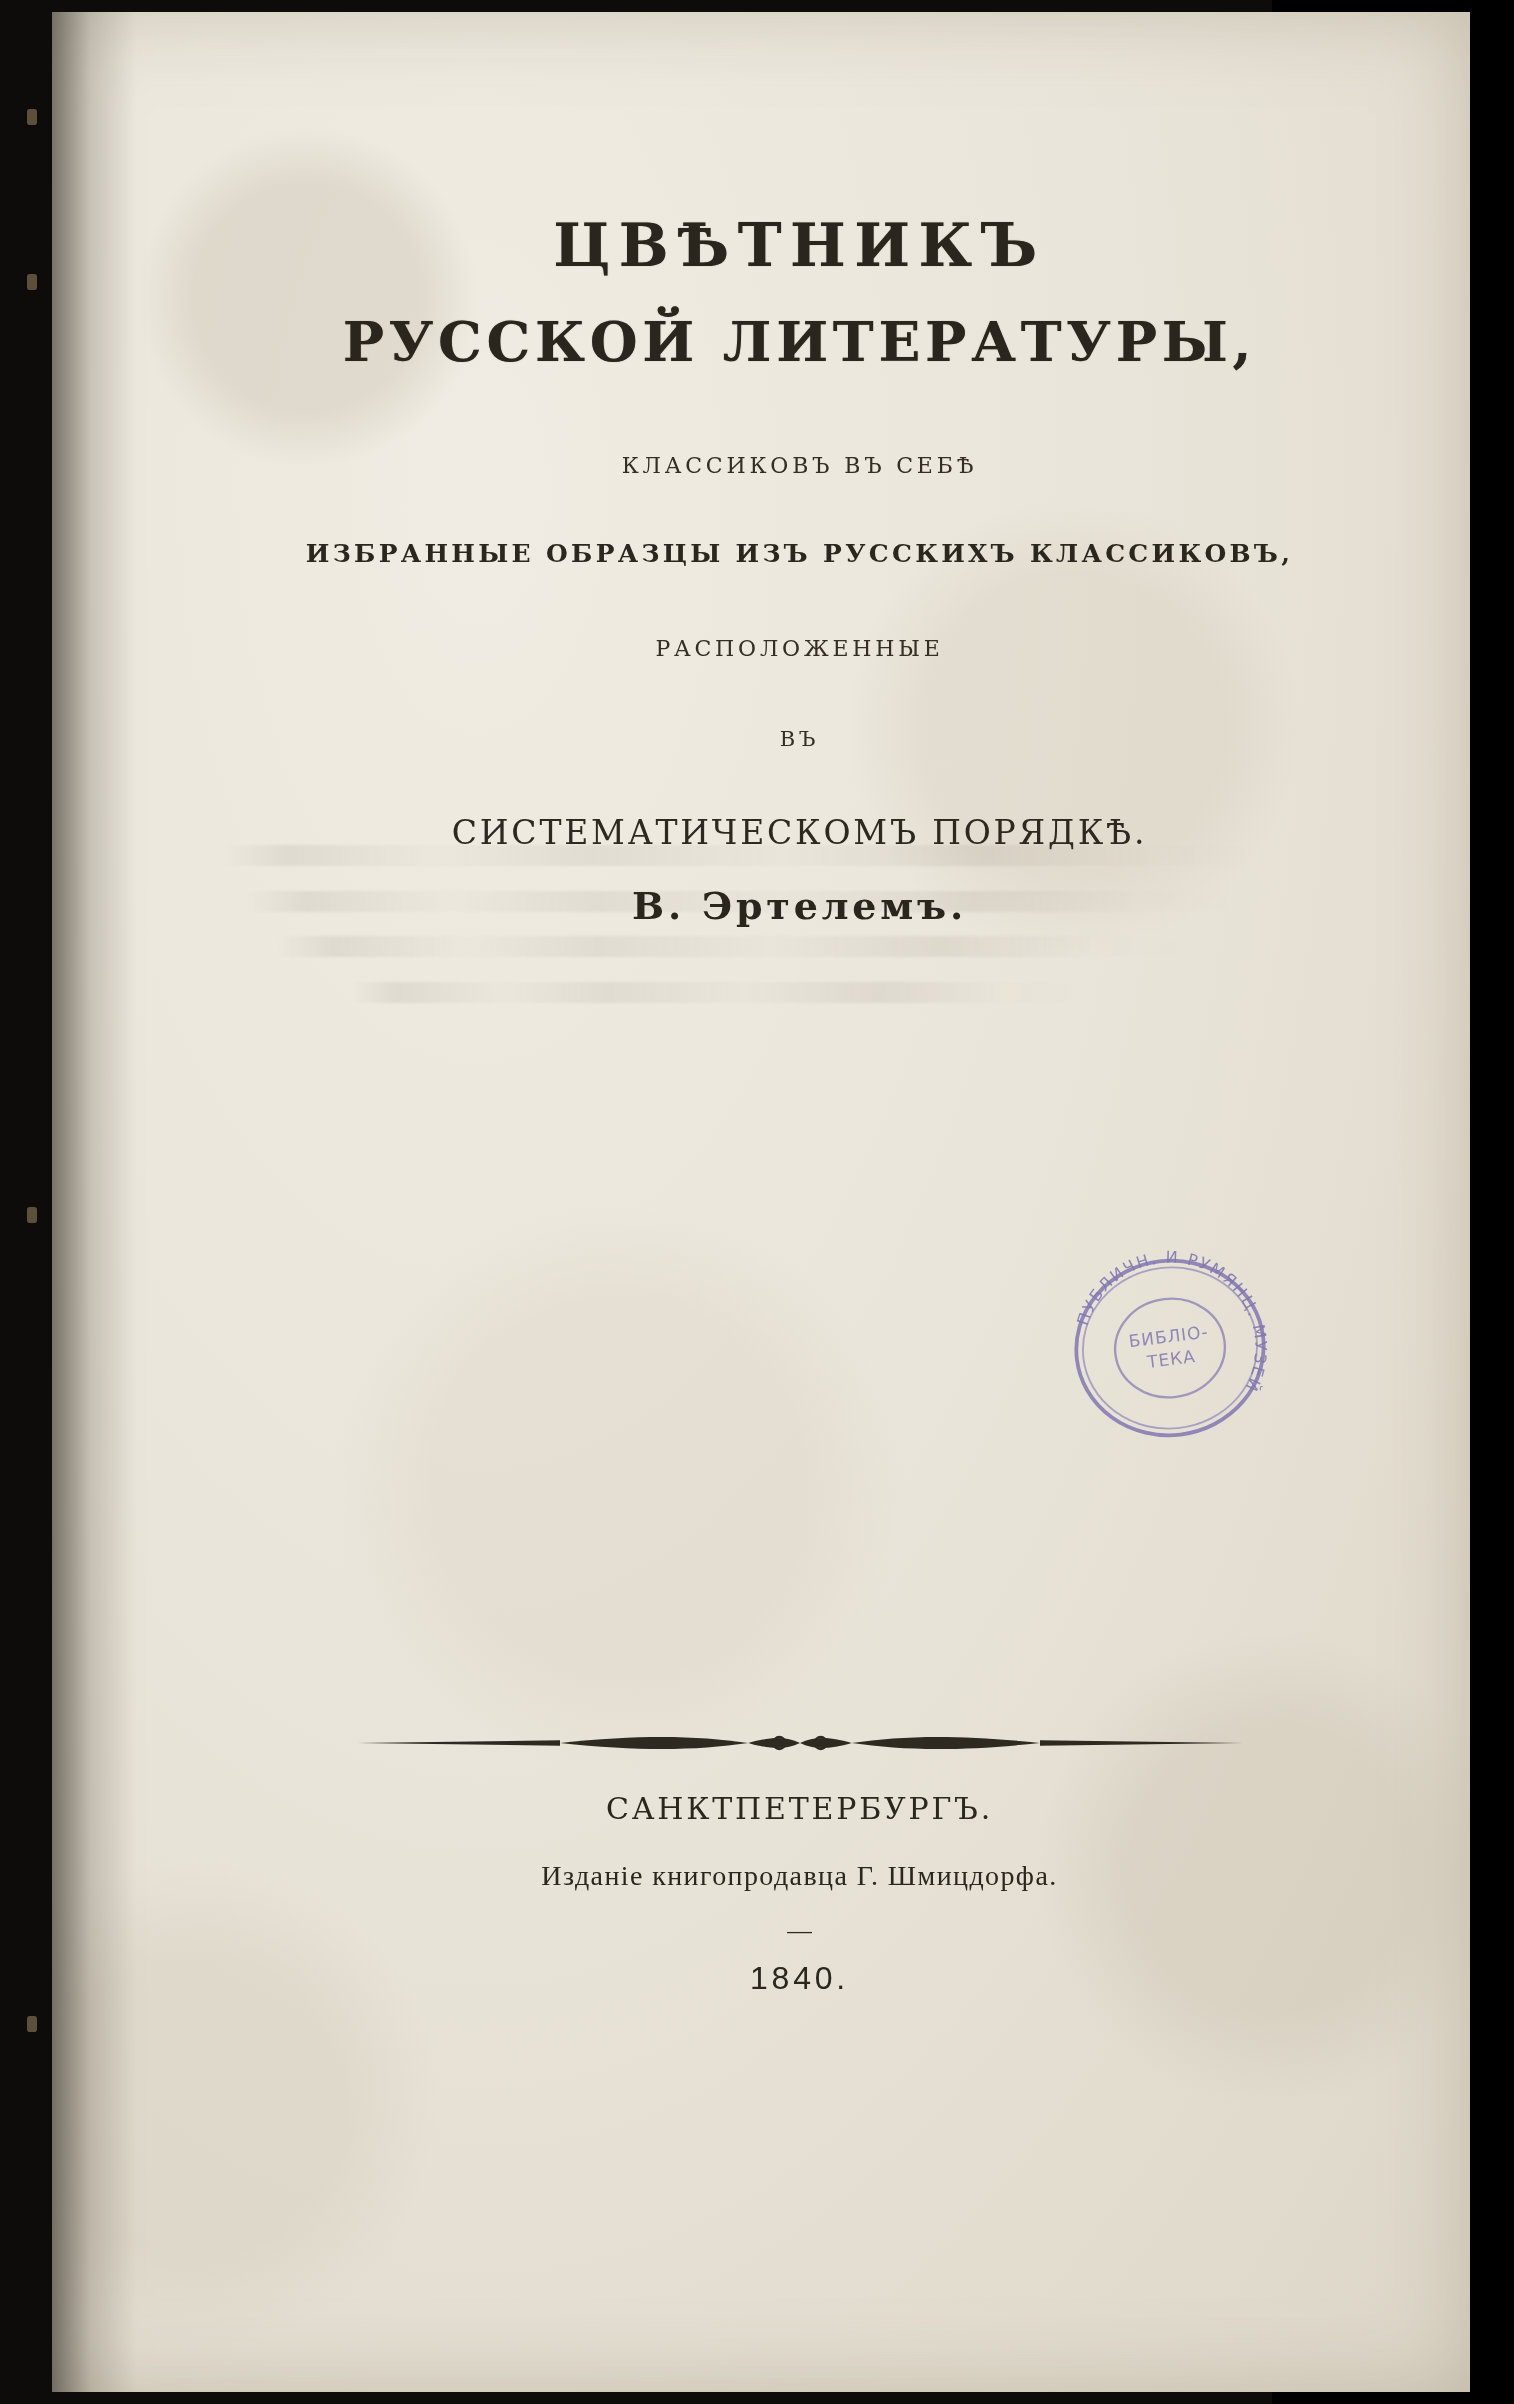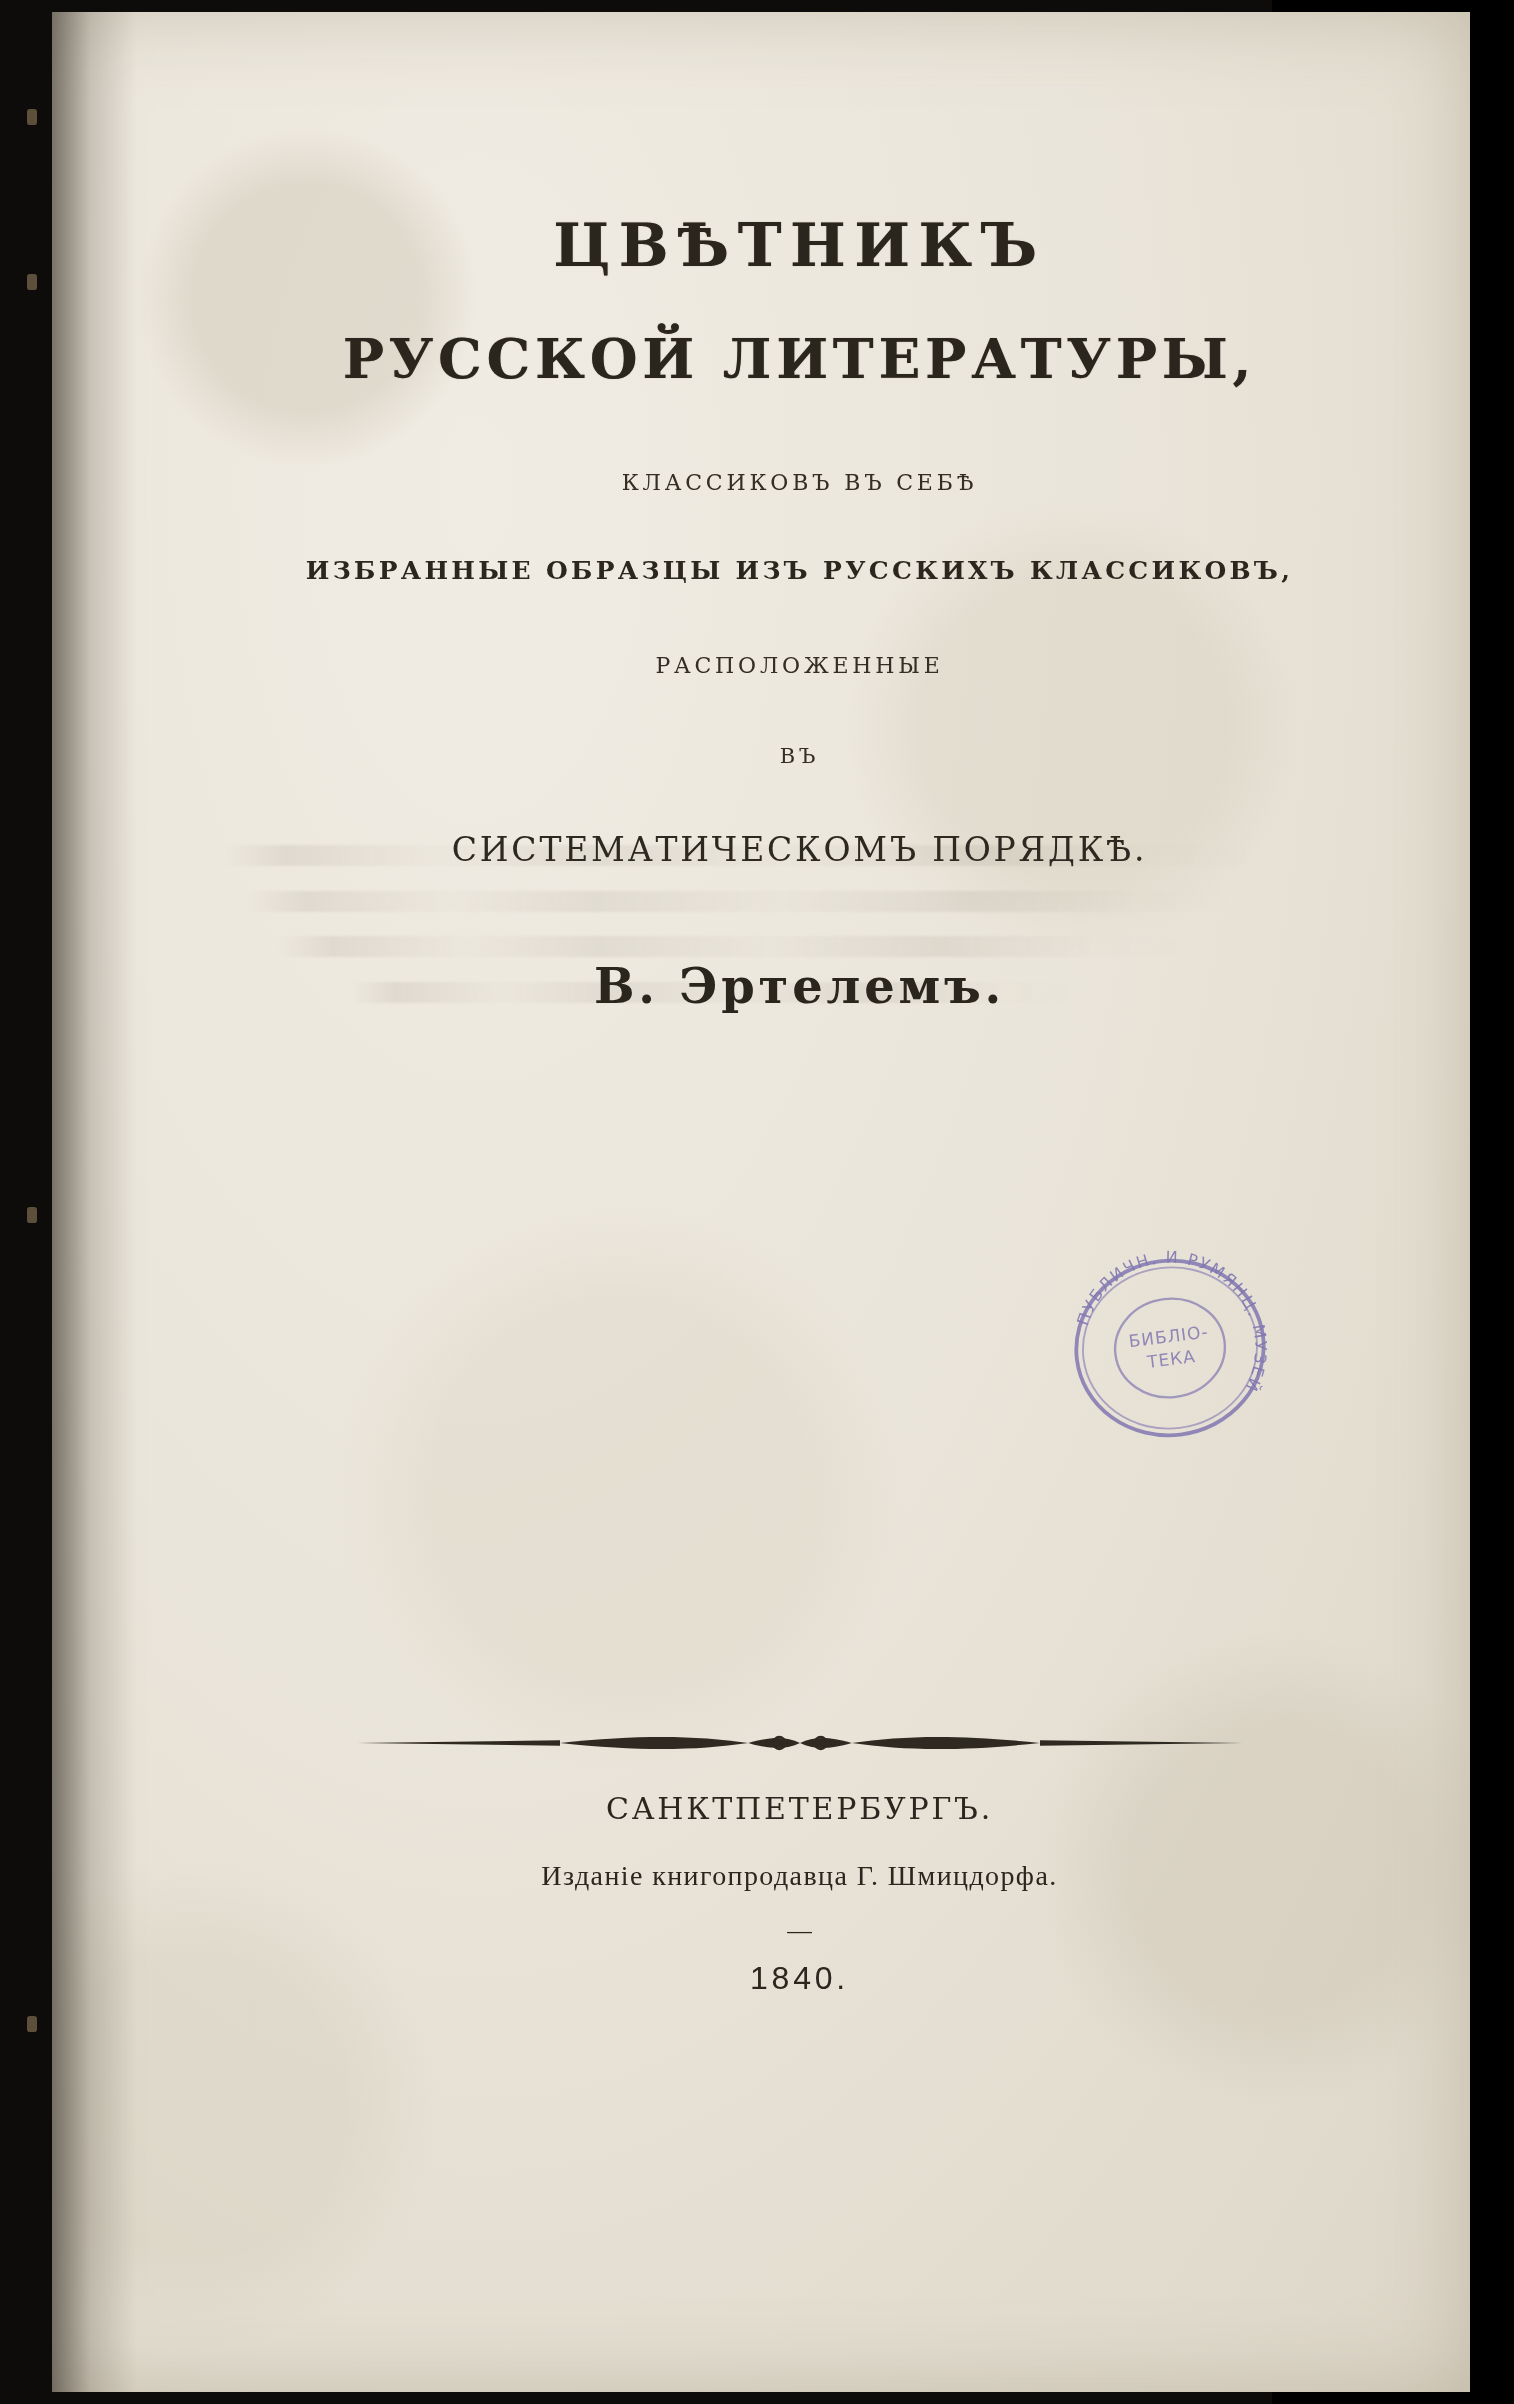--- a/index.html
+++ b/index.html
@@ -104,21 +104,21 @@
     margin-top: 203px;
     font-family: "DejaVu Serif", serif;
     font-weight: 700;
     font-size: 59px;
     letter-spacing: 8.5px;
     line-height: 1.05;
     color: #2a251d;
     text-shadow: 0 0 0.9px rgba(50,42,30,.5);
   }
   .title-second {
-    margin-top: 49px;
+    margin-top: 32px;
     font-family: "DejaVu Serif", serif;
     font-weight: 700;
     font-size: 55px;
     letter-spacing: 4.7px;
     color: #2a251d;
     text-shadow: 0 0 0.9px rgba(50,42,30,.5);
   }
 
   .line-small {
     font-family: "DejaVu Serif", serif;
@@ -140,24 +140,24 @@
   .sub-4 { margin-top: 66px; font-size: 21px; }
   .sub-5 {
     margin-top: 62px;
     font-family: "DejaVu Serif", serif;
     font-size: 33px;
     letter-spacing: 2.8px;
     color: #2e2920;
   }
 
   .author {
-    margin-top: 89px;
-    font-family: "DejaVu Serif", serif;
-    font-weight: 700;
-    font-size: 48px;
+    margin-top: 31px;
+    font-family: "DejaVu Serif", serif;
+    font-weight: 700;
+    font-size: 38px;
     letter-spacing: 3.8px;
     color: #2a251d;
   }
 
   
   .ornament {
     position: absolute;
     left: 218px;
     top: 1715px;
     width: 890px;

